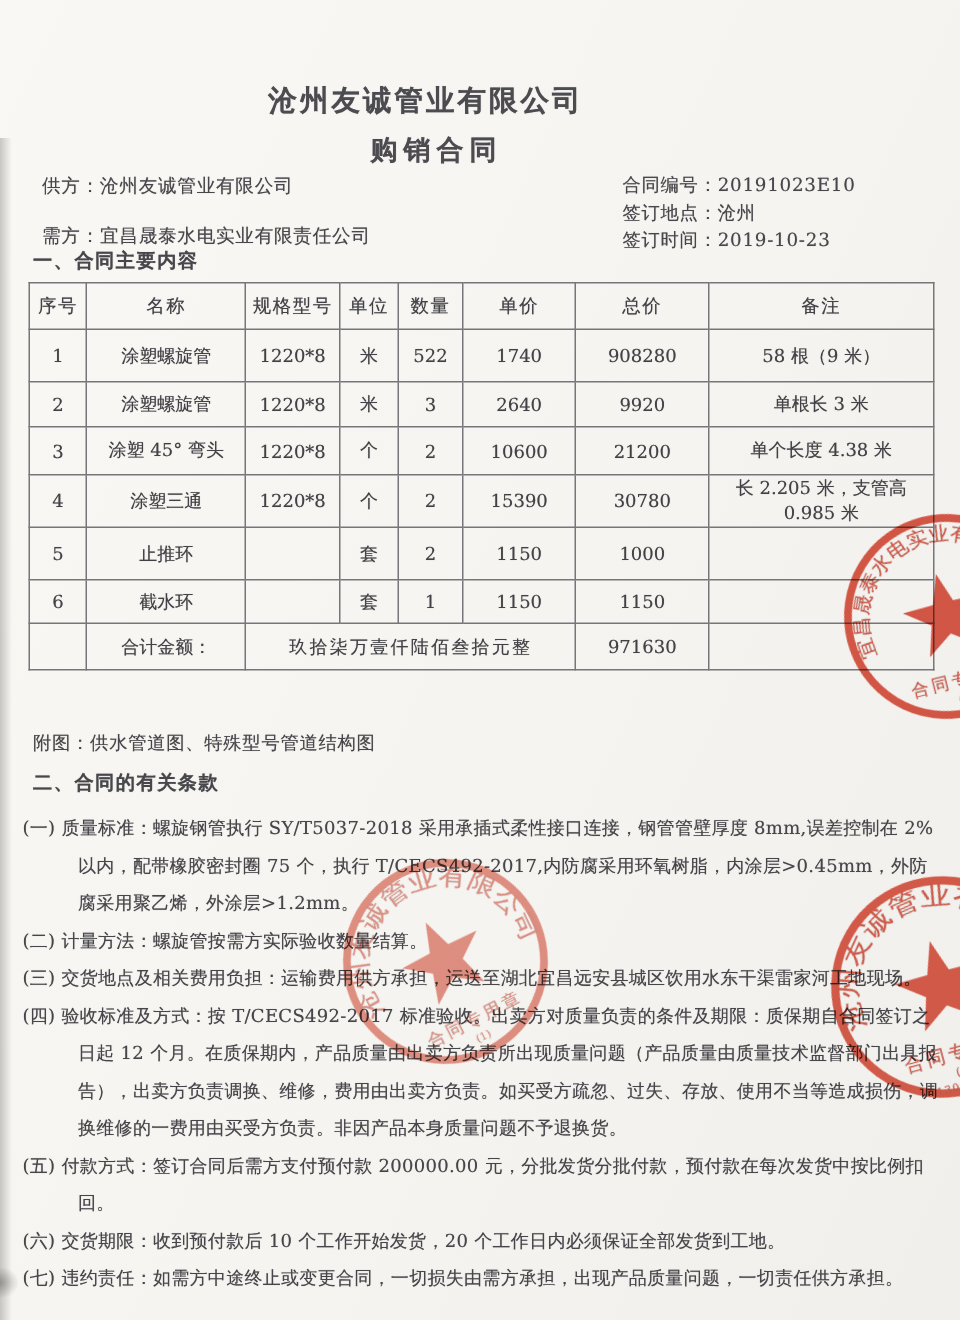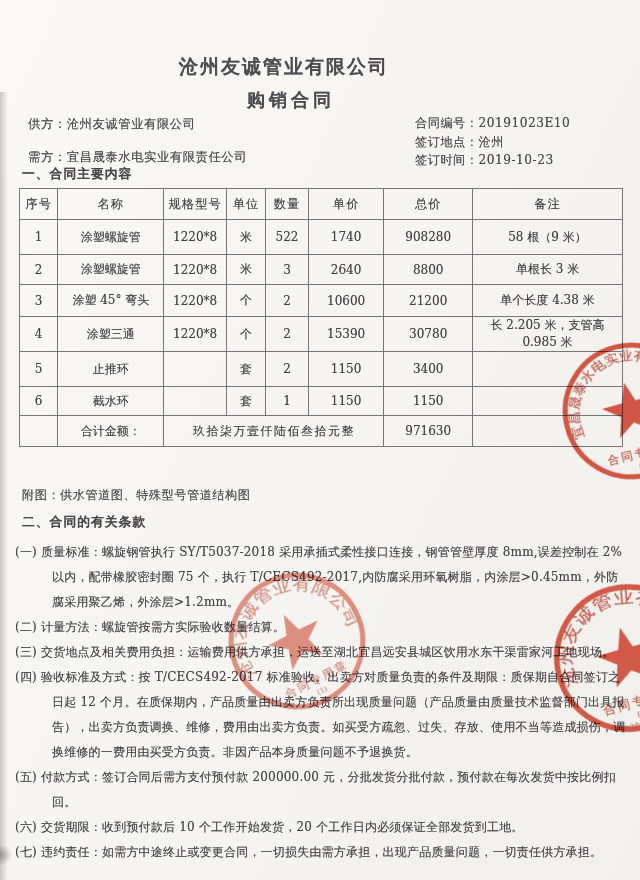--- a/index.html
+++ b/index.html
@@ -130,21 +130,21 @@
           <td data-name="item-cell-total">908280</td>
           <td data-name="item-cell-remark">58 根（9 米）</td>
         </tr>
         <tr data-name="item-row">
           <td data-name="item-cell-no">2</td>
           <td data-name="item-cell-name">涂塑螺旋管</td>
           <td data-name="item-cell-spec">1220*8</td>
           <td data-name="item-cell-unit">米</td>
           <td data-name="item-cell-qty">3</td>
           <td data-name="item-cell-price">2640</td>
-          <td data-name="item-cell-total">8800</td>
+          <td data-name="item-cell-total">9920</td>
           <td data-name="item-cell-remark">单根长 3 米</td>
         </tr>
         <tr data-name="item-row">
           <td data-name="item-cell-no">3</td>
           <td data-name="item-cell-name">涂塑 45° 弯头</td>
           <td data-name="item-cell-spec">1220*8</td>
           <td data-name="item-cell-unit">个</td>
           <td data-name="item-cell-qty">2</td>
           <td data-name="item-cell-price">10600</td>
           <td data-name="item-cell-total">21200</td>
@@ -160,21 +160,21 @@
           <td data-name="item-cell-total">30780</td>
           <td data-name="item-cell-remark">长 2.205 米，支管高 0.985 米</td>
         </tr>
         <tr data-name="item-row">
           <td data-name="item-cell-no">5</td>
           <td data-name="item-cell-name">止推环</td>
           <td data-name="item-cell-spec"></td>
           <td data-name="item-cell-unit">套</td>
           <td data-name="item-cell-qty">2</td>
           <td data-name="item-cell-price">1150</td>
-          <td data-name="item-cell-total">3400</td>
+          <td data-name="item-cell-total">1000</td>
           <td data-name="item-cell-remark"></td>
         </tr>
         <tr data-name="item-row">
           <td data-name="item-cell-no">6</td>
           <td data-name="item-cell-name">截水环</td>
           <td data-name="item-cell-spec"></td>
           <td data-name="item-cell-unit">套</td>
           <td data-name="item-cell-qty">1</td>
           <td data-name="item-cell-price">1150</td>
           <td data-name="item-cell-total">1150</td>

